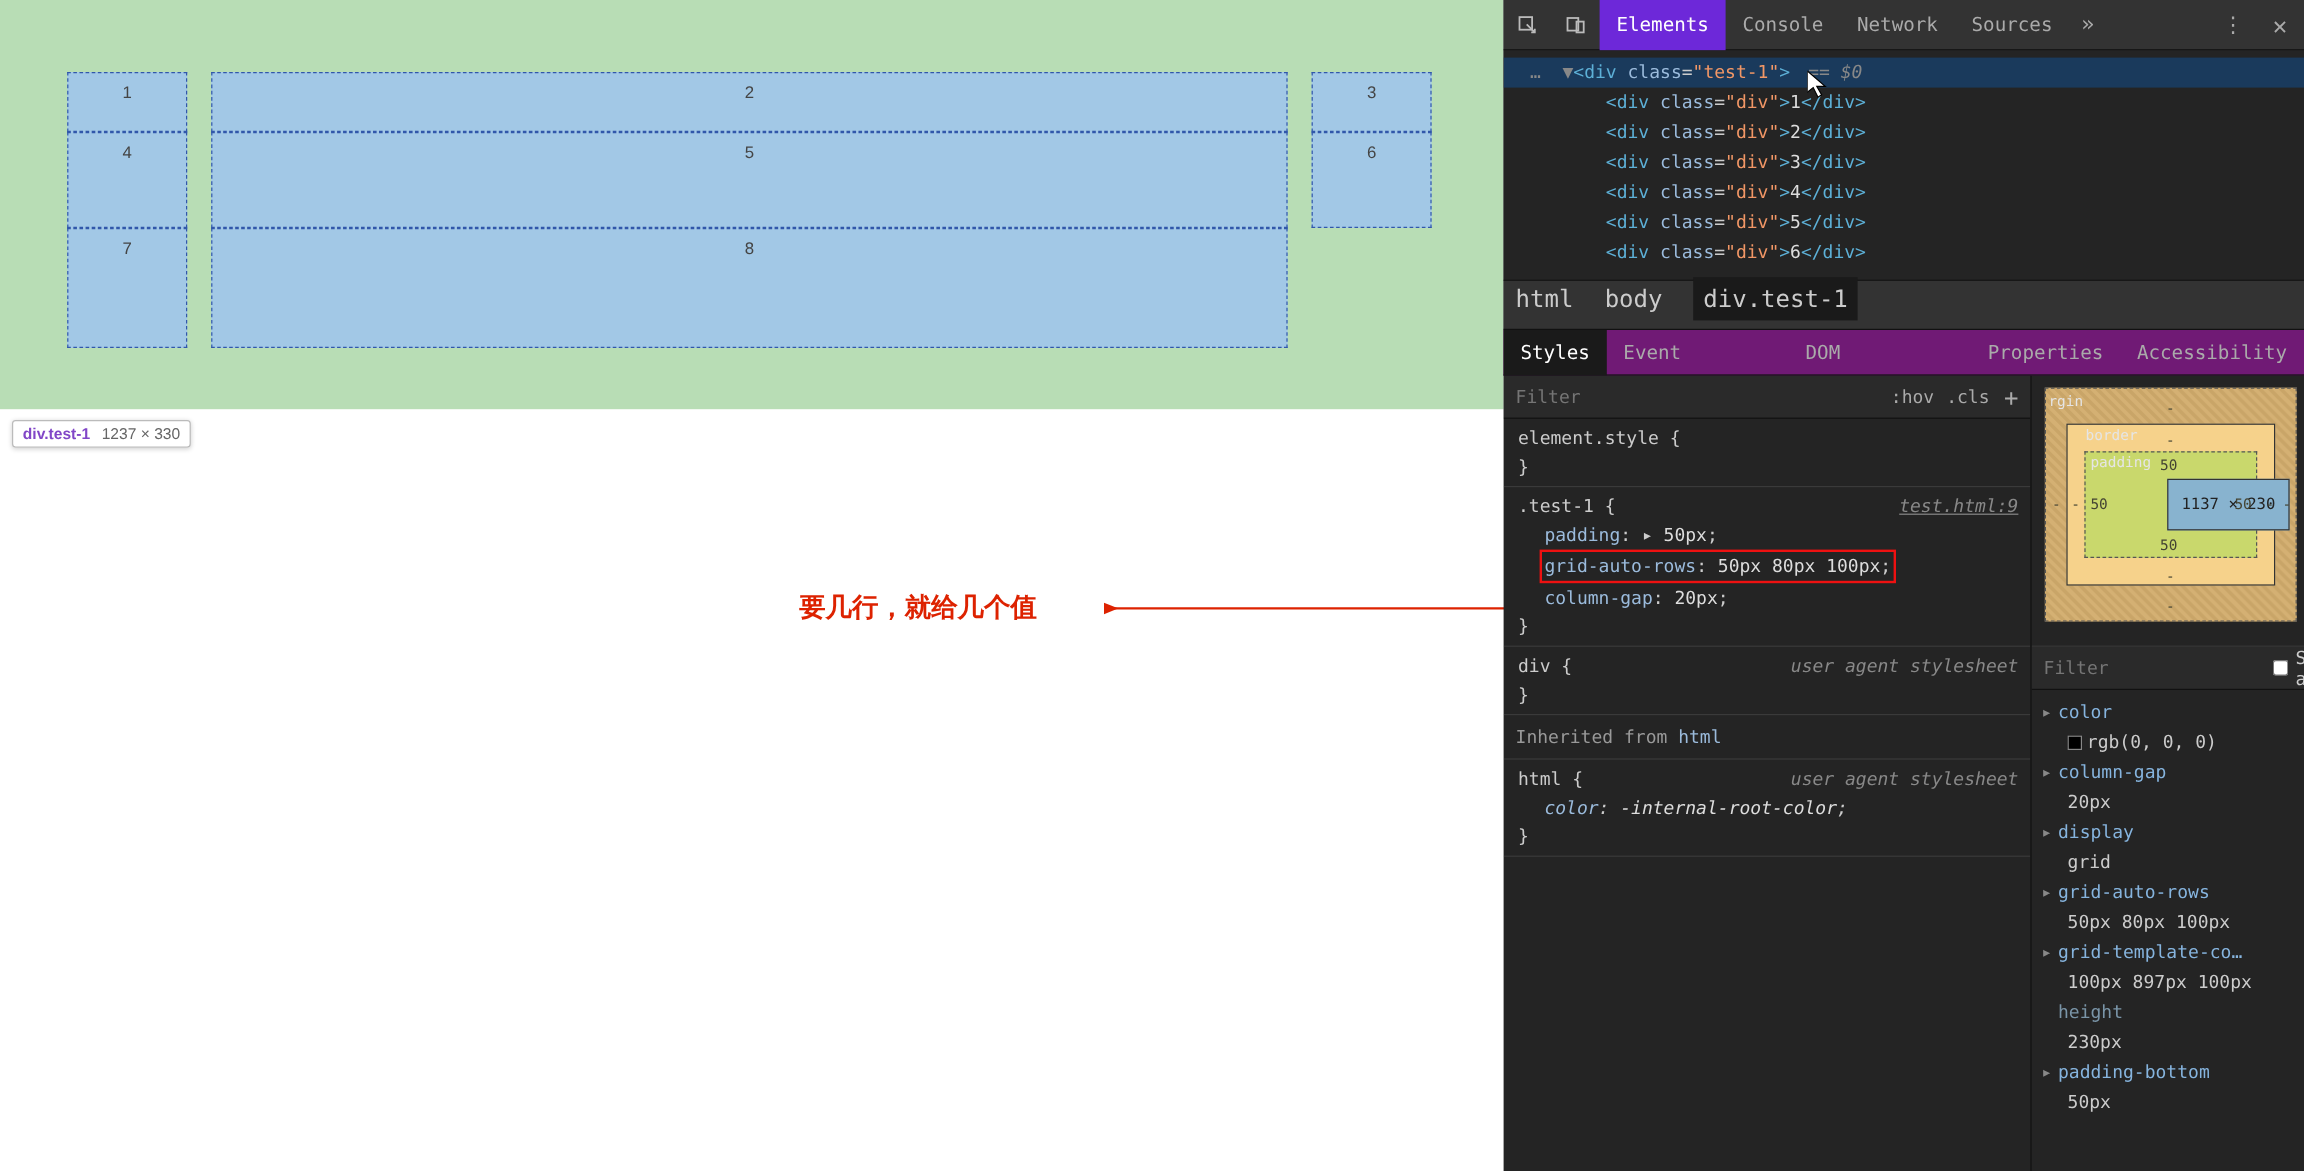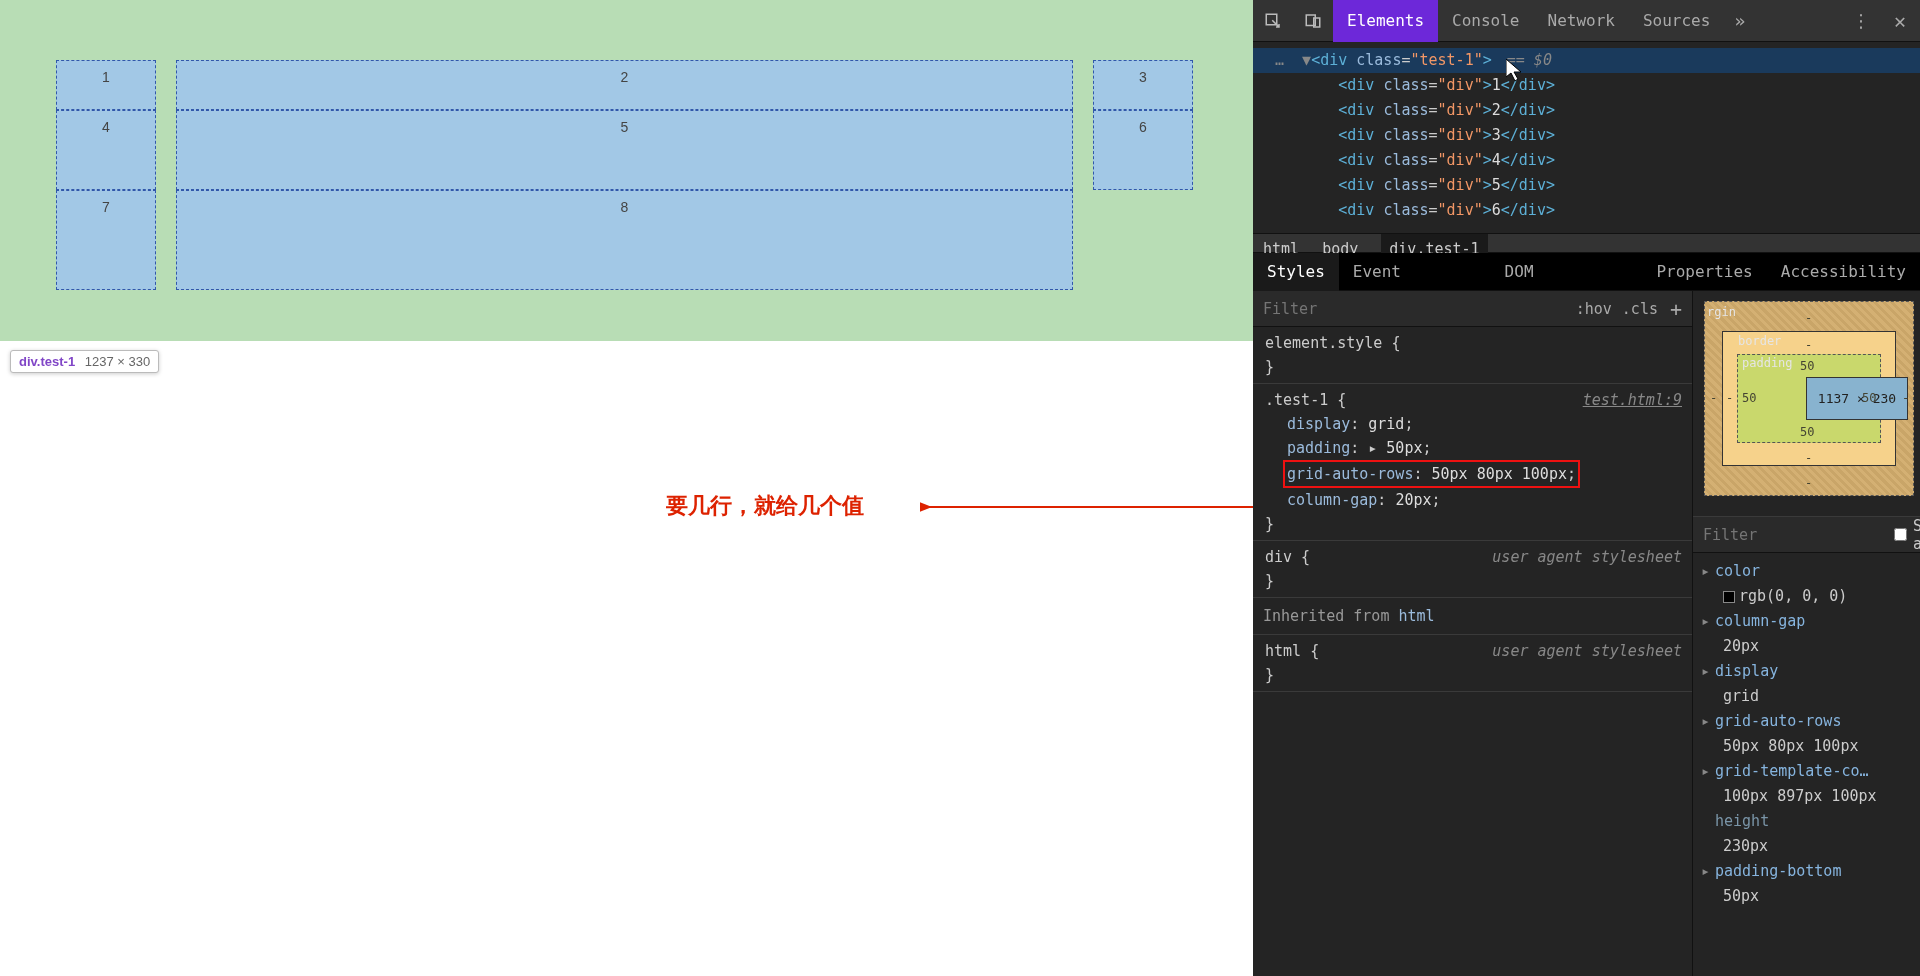--- a/index.html
+++ b/index.html
@@ -37,26 +37,26 @@
 .domtree .line.sel { background:#1a3a5c; }
 .tok-dots { color:#888; }
 .tok-caret { color:#888; }
 .tok-tag { color:#5db0d7; }
 .tok-attr { color:#9bbbdc; }
 .tok-str { color:#f29766; }
 .tok-text { color:#ddd; }
 .eq0 { color:#888; font-style:italic; margin-left:6px; }
 
 
-.crumb { background:#333; height:20px; line-height:30px; padding-left:10px; font-size:15px; color:#ccc; border-top:1px solid #111; border-bottom:1px solid #111; }
+.crumb { background:#333; height:42px; line-height:30px; padding-left:10px; font-size:20px; color:#ccc; border-top:1px solid #111; border-bottom:1px solid #111; }
 .crumb span { margin-right:14px; cursor:pointer; }
 .crumb .cur { background:#1a1a1a; padding:6px 8px; }
 
 
-.subtabs { background:#000000; height:38px; display:flex; align-items:center; border-bottom:1px solid #111; }
+.subtabs { background:#701a75; height:38px; display:flex; align-items:center; border-bottom:1px solid #111; }
 .subtab { padding:0 14px; height:38px; line-height:38px; color:#aaa; cursor:pointer; font-size:16px; }
 .subtab.active { background:#1a1a1a; color:#fff; }
 
 
 .lower { display:flex; flex:1; overflow:hidden; }
 .styles-col { width:440px; border-right:1px solid #111; display:flex; flex-direction:column; overflow:hidden; }
 .comp-col { flex:1; display:flex; flex-direction:column; overflow:hidden; }
 
 
 .filter-row { background:#2a2a2a; height:36px; display:flex; align-items:center; padding:0 10px; border-bottom:1px solid #111; }
@@ -202,21 +202,20 @@
         <div class="rule-block">
           <div class="rule-sel">element.style {</div>
           <div class="punc">}</div>
         </div>
 
         <div class="rule-block">
           <div class="rule-head">
             <span class="rule-sel">.test-1 {</span>
             <span class="rule-src">test.html:9</span>
           </div>
-          <div class="rule-line"><span class="prop">display</span><span class="punc">: </span><span class="val">grid</span><span class="punc">;</span></div>
           <div class="rule-line"><span class="prop">padding</span><span class="punc">: ▸ </span><span class="val">50px</span><span class="punc">;</span></div>
           <div class="rule-line"><span class="rule-highlight"><span class="prop">grid-auto-rows</span><span class="punc">: </span><span class="val">50px 80px 100px</span><span class="punc">;</span></span></div>
           <div class="rule-line"><span class="prop">column-gap</span><span class="punc">: </span><span class="val">20px</span><span class="punc">;</span></div>
           <div class="punc">}</div>
         </div>
 
         <div class="rule-block">
           <div class="rule-head">
             <span class="rule-sel">div {</span>
             <span class="ua-label">user agent stylesheet</span>
@@ -224,20 +223,21 @@
           <div class="punc">}</div>
         </div>
 
         <div class="inherited-lbl"><span>Inherited from </span><span class="htmltag">html</span></div>
 
         <div class="rule-block">
           <div class="rule-head">
             <span class="rule-sel">html {</span>
             <span class="ua-label">user agent stylesheet</span>
           </div>
+          <div class="rule-line"><span class="prop" style="font-style:italic">color</span><span class="punc" style="font-style:italic">: </span><span class="val" style="font-style:italic">-internal-root-color</span><span class="punc" style="font-style:italic">;</span></div>
           <div class="punc">}</div>
         </div>
       </div>
     </div>
 
     <div class="comp-col">
       <div class="boxmodel-wrap">
         <div class="bm">
           <div class="bm-layer bm-margin"></div>
           <div class="bm-layer bm-border"></div>

